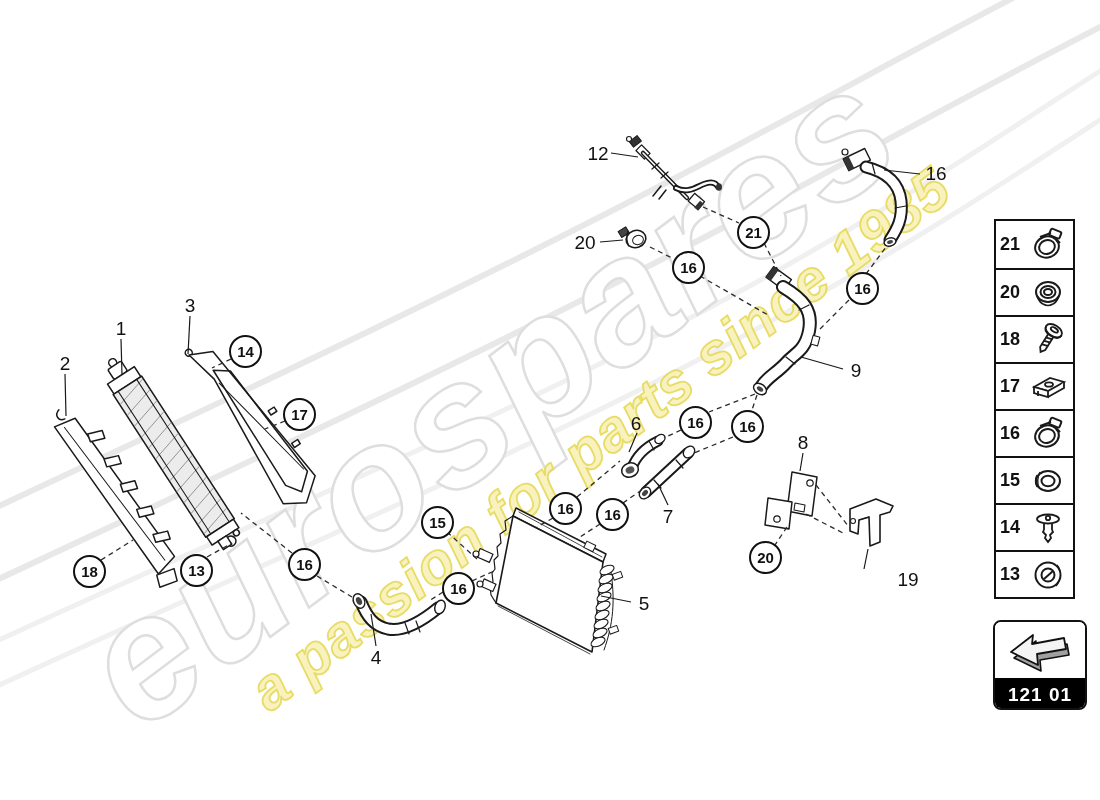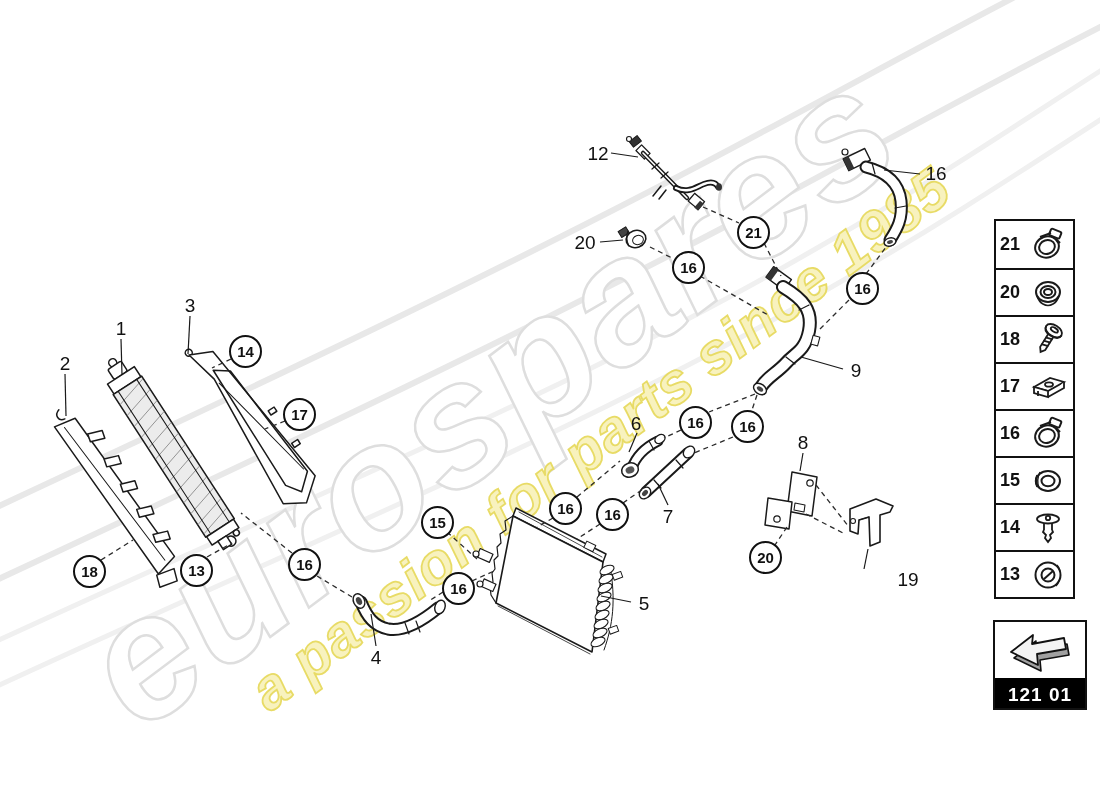--- a/index.html
+++ b/index.html
@@ -11,21 +11,21 @@
   .callout{position:absolute;box-sizing:border-box;width:33px;height:33px;border:2.4px solid #111;
            border-radius:50%;background:#fff;display:flex;align-items:center;justify-content:center;
            font-weight:bold;font-size:15px;color:#111;z-index:4;cursor:pointer;}
   .sidebar{position:absolute;left:994px;top:219px;width:77px;border:2px solid #111;background:#fff;z-index:5;}
   .srow{box-sizing:border-box;height:47px;border-top:2px solid #111;display:flex;align-items:center;
         padding:2px 2px 2px 4px;cursor:pointer;background:#fff;}
   .srow:first-child{border-top:none;}
   .snum{font-weight:bold;font-size:18px;color:#111;width:26px;flex:none;}
   .sicon{flex:none;}
   .codebox{position:absolute;left:993px;top:620px;width:94px;height:90px;box-sizing:border-box;
-           border:2.5px solid #111;border-radius:0;overflow:hidden;background:#fff;z-index:5;}
+           border:2.5px solid #111;border-radius:8px;overflow:hidden;background:#fff;z-index:5;}
   .codeicon{height:56px;display:flex;align-items:center;justify-content:center;background:#fff;}
   .codeband{height:34px;background:#000;color:#fff;display:flex;align-items:center;justify-content:center;
             font-weight:bold;font-size:19px;letter-spacing:1px;}
 </style>
 </head>
 <body>
 
 <div class="stage">
 
 <svg class="canvas" width="1100" height="800" viewBox="0 0 1100 800">

